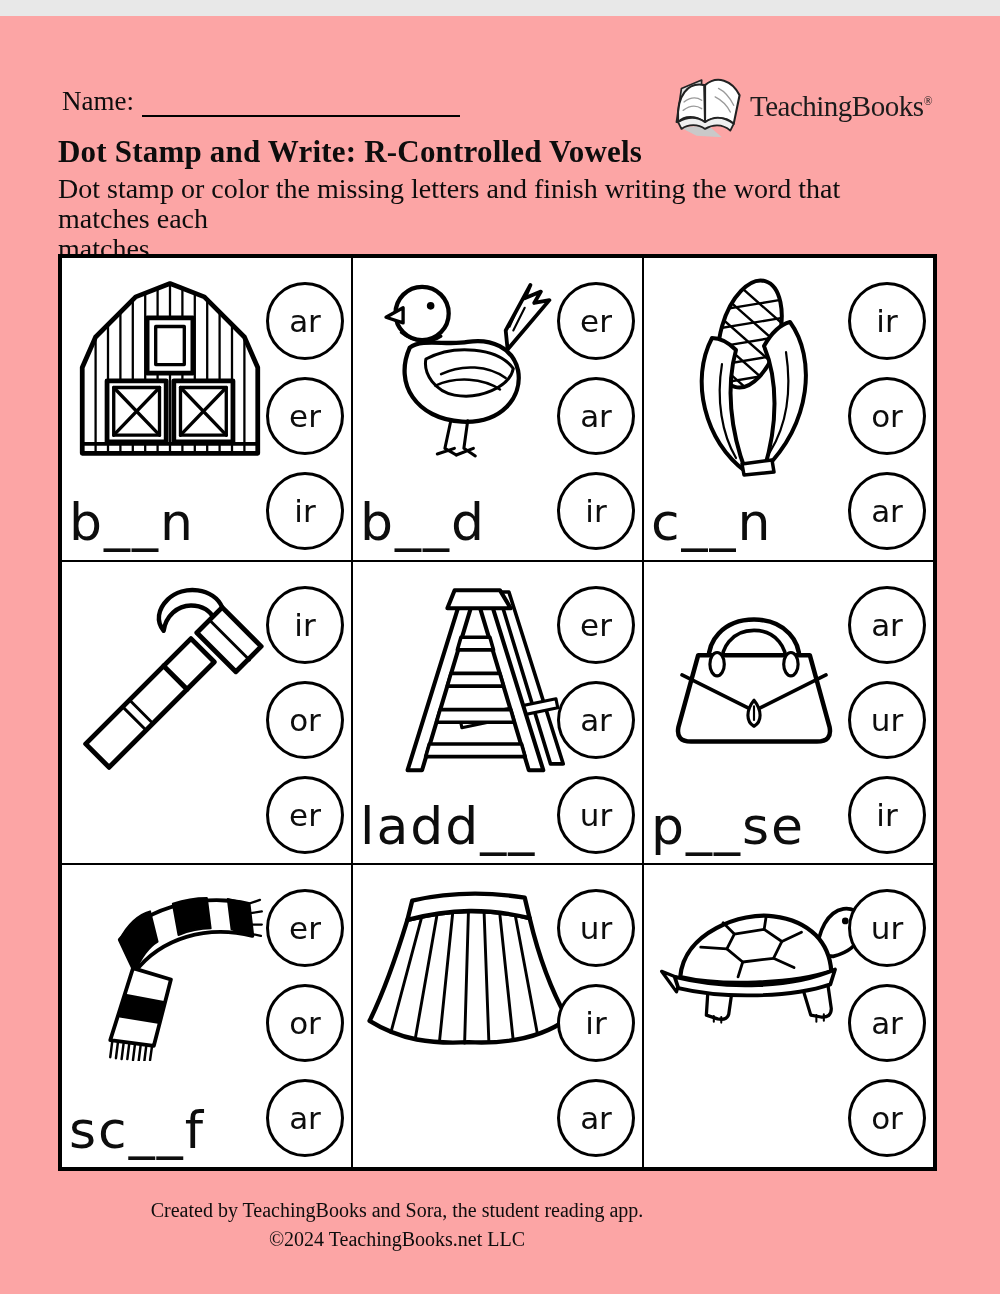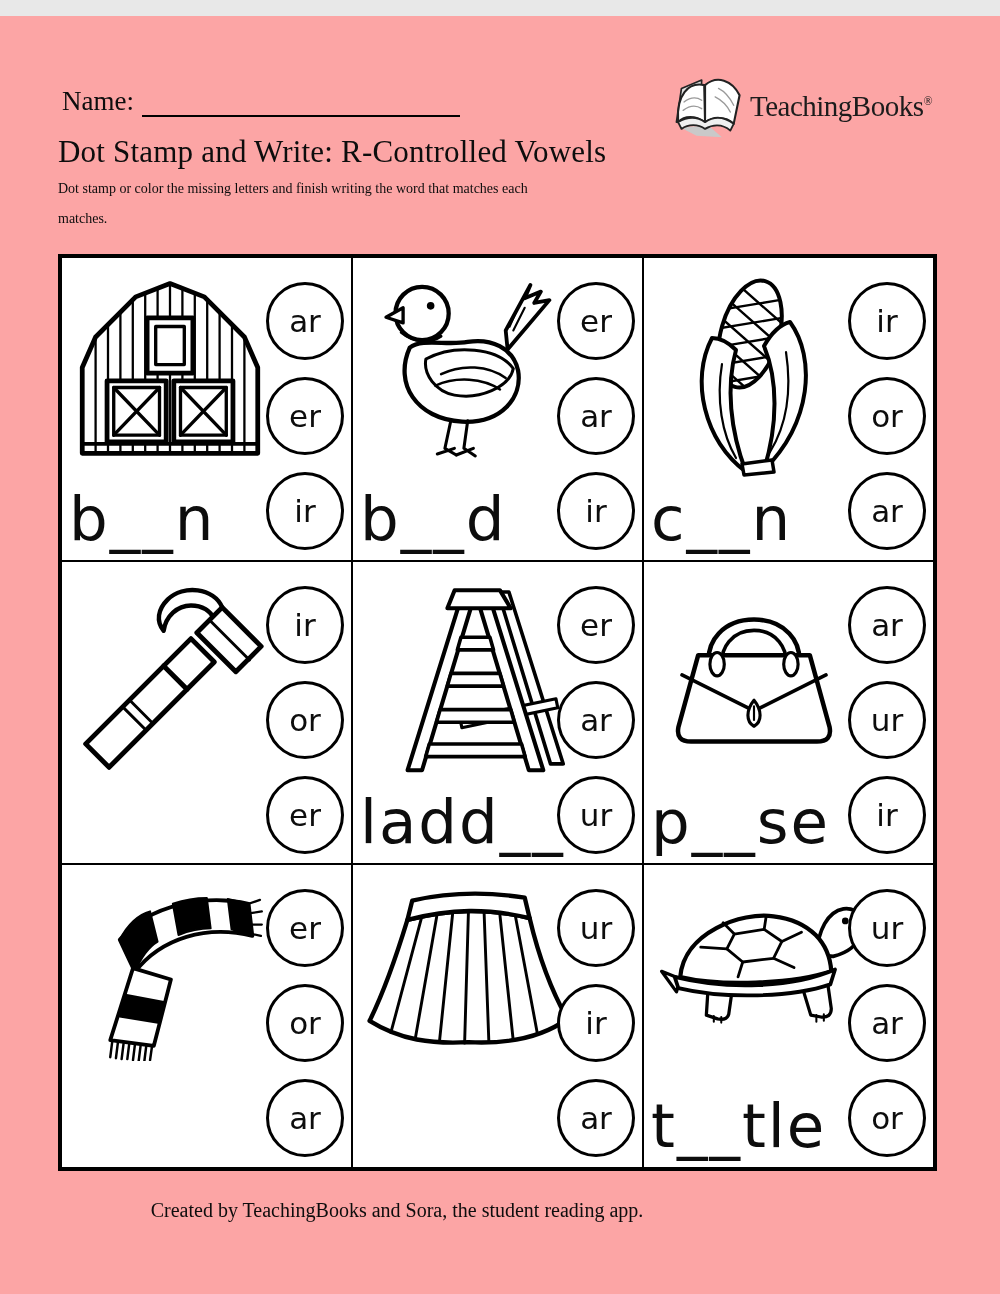--- a/index.html
+++ b/index.html
@@ -6,35 +6,35 @@
   #page{position:relative;width:1000px;height:1294px;background:#fca5a5;margin:16px auto;
         font-family:"Liberation Serif",serif;color:#0d0d0d;overflow:hidden;}
 
   
   #name-row{position:absolute;left:62px;top:70px;font-size:27px;}
   #name-line{display:inline-block;width:318px;border-bottom:2.5px solid #000;height:26px;margin-left:8px;vertical-align:bottom;}
   #logo{position:absolute;left:668px;top:54px;width:270px;height:74px;}
   #logo-book{position:absolute;left:0;top:2px;}
   #logo-text{position:absolute;left:82px;top:20px;font-size:29px;color:#1c1c1c;letter-spacing:-0.5px;white-space:nowrap;}
   #logo-text sup{font-size:12px;}
-  #title{position:absolute;left:58px;top:118px;font-size:31px;font-weight:400;letter-spacing:0.2px;white-space:nowrap;}
-  #subtitle{position:absolute;left:58px;top:158px;font-size:14px;line-height:30px;width:880px;}
+  #title{position:absolute;left:58px;top:118px;font-size:31px;font-weight:700;letter-spacing:0.2px;white-space:nowrap;}
+  #subtitle{position:absolute;left:58px;top:158px;font-size:28px;line-height:30px;width:880px;}
 
   
   #grid{position:absolute;left:58px;top:238px;width:879px;height:917px;
         display:grid;grid-template-columns:repeat(3,1fr);grid-template-rows:repeat(3,1fr);
         border:3px solid #000;box-sizing:border-box;background:#fff;}
   .cell{position:relative;border:1.5px solid #000;box-sizing:border-box;background:#fff;}
   .pic{position:absolute;z-index:0;}
   .opts{position:absolute;left:204px;top:24px;display:flex;flex-direction:column;gap:17px;z-index:1;}
   .opt{width:72px;height:72px;border:3.5px solid #000;border-radius:50%;background:#fff;
        display:flex;align-items:center;justify-content:center;}
   .opt span{font-family:"DejaVu Sans",sans-serif;font-size:31px;color:#0d0d0d;}
   .word{position:absolute;left:7px;bottom:8px;z-index:2;font-family:"DejaVu Sans",sans-serif;
-        font-size:61px;letter-spacing:2px;color:#0d0d0d;white-space:nowrap;line-height:1.1;}
+        font-size:52px;letter-spacing:2px;color:#0d0d0d;white-space:nowrap;line-height:1.1;}
 
   
   #footer{position:absolute;left:0;top:1180px;width:794px;text-align:center;font-size:20px;line-height:29px;}
 
   svg{stroke-linecap:round;stroke-linejoin:round;}
 </style>
 </head>
 <body>
 
 <div id="page">
@@ -250,20 +250,21 @@
         <div class="opt">
             <span>er</span>
           </div>
         <div class="opt">
             <span>or</span>
           </div>
         <div class="opt">
             <span>ar</span>
           </div>
       </div>
+      <div class="word">sc__f</div>
     </div>
 
     <div class="cell">
       <svg class="pic" style="left:8px;top:22px" width="215" height="160" viewBox="0 0 220 165">
         <path d="M47,34 C36,70 22,110 8,138 C40,158 72,162 110,160 C150,162 186,155 212,136 C196,108 182,70 173,32 C130,22 92,22 47,34 Z" fill="#fff" stroke="#000" stroke-width="4.5"></path>
         <path d="M62,30 L30,150 M78,26 L55,157 M94,24 L80,160 M110,23 L106,161 M126,24 L131,160 M142,25 L156,157 M158,28 L181,151" stroke="#000" stroke-width="3"></path>
         <path d="M52,14 C92,5 130,5 168,11 L173,32 C130,22 92,22 47,34 Z" fill="#fff" stroke="#000" stroke-width="4.5"></path>
       </svg>
       <div class="opts">
         <div class="opt">
@@ -297,22 +298,22 @@
         <div class="opt">
             <span>ur</span>
           </div>
         <div class="opt">
             <span>ar</span>
           </div>
         <div class="opt">
             <span>or</span>
           </div>
       </div>
-      <div class="word">t__tle</div>
     </div>
 
   </div>
 
   <div id="footer">
     <div>Created by TeachingBooks and Sora, the student reading app.</div>
+    <div>©2024 TeachingBooks.net LLC</div>
   </div>
 
 </div>
 
 </body></html>

